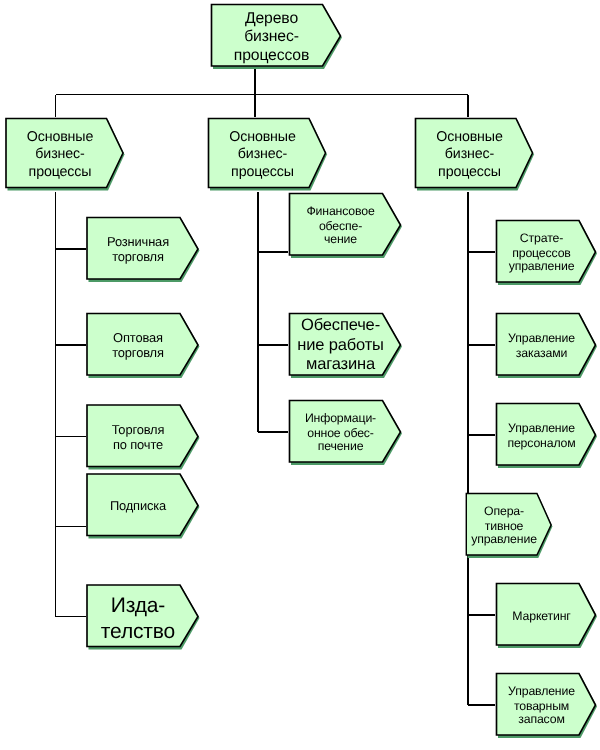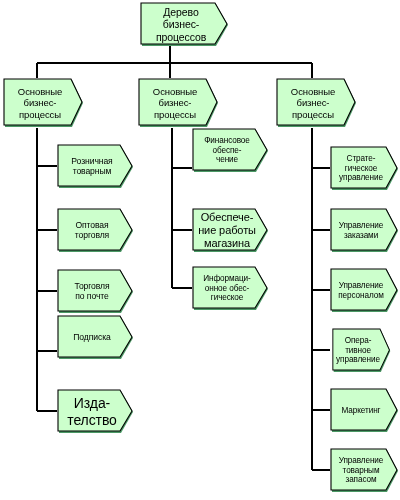--- a/index.html
+++ b/index.html
@@ -122,21 +122,21 @@
 бизнес-
 процессы</span>
   </div>
 
   <div class="node" style="left:57px;top:144px;width:78px;height:45px;font-size:8.6px;">
     <svg class="shp" viewBox="0 0 78 45" preserveAspectRatio="none">
       <path d="M2,44 L64,44 L76,23 L64,2 L2,2 Z" fill="#4c9a66"></path>
       <path d="M1,42 L63,42 L75,22 L63,1 L1,1 Z" fill="#ccffcc" stroke="#000000" stroke-width="1.1"></path>
     </svg>
     <span class="txt">Розничная
-товарным</span>
+торговля</span>
   </div>
 
   <div class="node" style="left:57px;top:208px;width:78px;height:45px;font-size:8.6px;text-align:center;">
     <svg class="shp" viewBox="0 0 78 45" preserveAspectRatio="none">
       <path d="M2,44 L64,44 L76,23 L64,2 L2,2 Z" fill="#4c9a66"></path>
       <path d="M1,42 L63,42 L75,22 L63,1 L1,1 Z" fill="#ccffcc" stroke="#000000" stroke-width="1.1"></path>
     </svg>
     <span class="txt">Оптовая
 торговля</span>
   </div>
@@ -187,30 +187,30 @@
 магазина</span>
   </div>
 
   <div class="node" style="left:192px;top:266px;width:78px;height:45px;font-size:8.2px;">
     <svg class="shp" viewBox="0 0 78 45" preserveAspectRatio="none">
       <path d="M2,44 L64,44 L76,23 L64,2 L2,2 Z" fill="#4c9a66"></path>
       <path d="M1,42 L63,42 L75,22 L63,1 L1,1 Z" fill="#ccffcc" stroke="#000000" stroke-width="1.1"></path>
     </svg>
     <span class="txt">Информаци-
 онное обес-
-гическое</span>
+печение</span>
   </div>
 
   <div class="node" style="left:330px;top:146px;width:70px;height:45px;font-size:8.2px;">
     <svg class="shp" viewBox="0 0 70 45" preserveAspectRatio="none">
       <path d="M2,44 L57,44 L68,23 L57,2 L2,2 Z" fill="#4c9a66"></path>
       <path d="M1,42 L56,42 L67,22 L56,1 L1,1 Z" fill="#ccffcc" stroke="#000000" stroke-width="1.1"></path>
     </svg>
     <span class="txt">Страте-
-гическое
+процессов
 управление</span>
   </div>
 
   <div class="node" style="left:330px;top:208px;width:70px;height:45px;font-size:8.2px;">
     <svg class="shp" viewBox="0 0 70 45" preserveAspectRatio="none">
       <path d="M2,44 L57,44 L68,23 L57,2 L2,2 Z" fill="#4c9a66"></path>
       <path d="M1,42 L56,42 L67,22 L56,1 L1,1 Z" fill="#ccffcc" stroke="#000000" stroke-width="1.1"></path>
     </svg>
     <span class="txt">Управление
 заказами</span>
@@ -218,21 +218,21 @@
 
   <div class="node" style="left:330px;top:268px;width:70px;height:45px;font-size:8.2px;">
     <svg class="shp" viewBox="0 0 70 45" preserveAspectRatio="none">
       <path d="M2,44 L57,44 L68,23 L57,2 L2,2 Z" fill="#4c9a66"></path>
       <path d="M1,42 L56,42 L67,22 L56,1 L1,1 Z" fill="#ccffcc" stroke="#000000" stroke-width="1.1"></path>
     </svg>
     <span class="txt">Управление
 персоналом</span>
   </div>
 
-  <div class="node" style="left:332px;top:328px;width:60px;height:45px;font-size:8.2px;">
+  <div class="node" style="left:310px;top:328px;width:60px;height:45px;font-size:8.2px;">
     <svg class="shp" viewBox="0 0 70 45" preserveAspectRatio="none">
       <path d="M2,44 L57,44 L68,23 L57,2 L2,2 Z" fill="#4c9a66"></path>
       <path d="M1,42 L56,42 L67,22 L56,1 L1,1 Z" fill="#ccffcc" stroke="#000000" stroke-width="1.1"></path>
     </svg>
     <span class="txt">Опера-
 тивное
 управление</span>
   </div>
 
   <div class="node" style="left:330px;top:388px;width:70px;height:45px;font-size:8.2px;">

